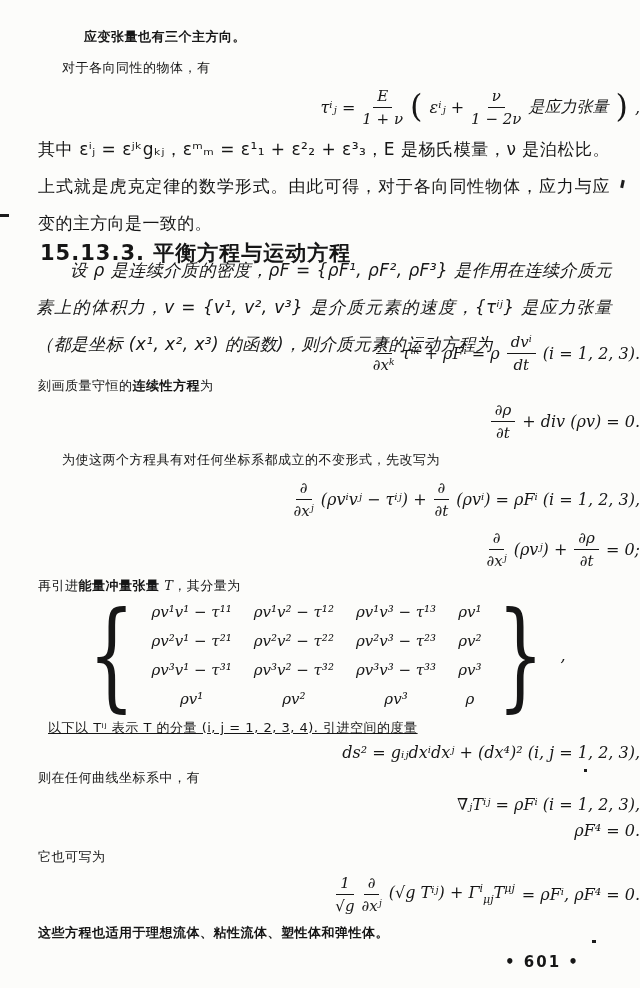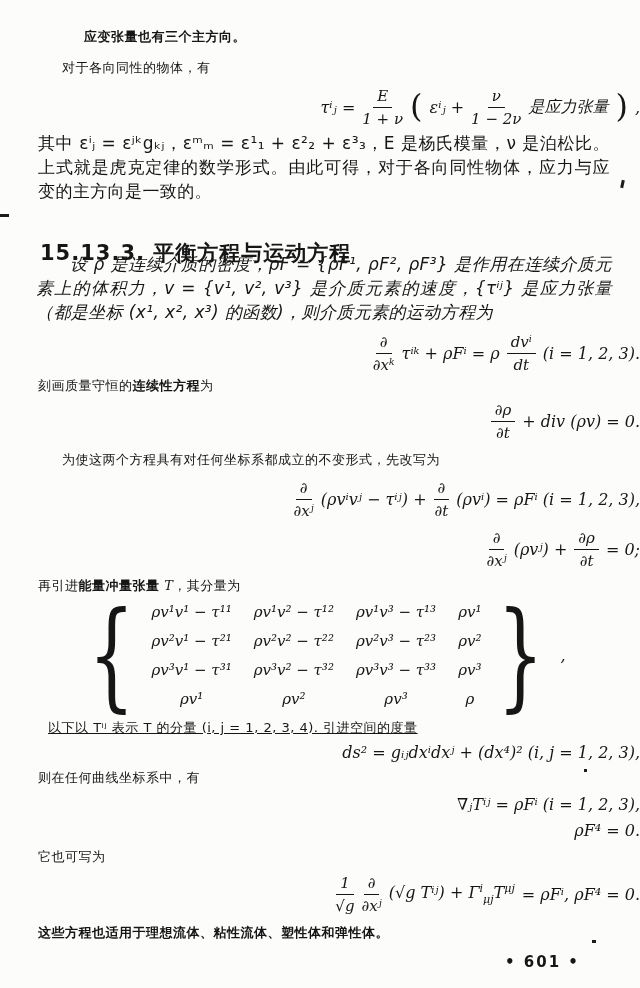--- a/index.html
+++ b/index.html
@@ -2,21 +2,21 @@
 <html><head>
 <meta charset="utf-8">
 <style>
   html,body { margin:0; padding:0; background:#e8e8e6; }
   .page {
     position:relative; width:640px; height:988px; margin:0 auto;
     background:#fcfcfa; color:#161616; overflow:hidden;
     font-family:"DejaVu Sans", sans-serif;
   }
   .cn { position:absolute; font-size:13px; letter-spacing:0.5px; line-height:23px; white-space:nowrap; }
-  .para { position:absolute; font-size:17px; letter-spacing:0.4px; line-height:24px; text-align:justify; white-space:normal; }
+  .para { position:absolute; font-size:17px; letter-spacing:0.4px; line-height:37px; text-align:justify; white-space:normal; }
   .b { font-weight:bold; }
   .it { font-family:"DejaVu Serif", serif; font-style:italic; }
   .heading { position:absolute; font-size:21px; font-weight:bold; letter-spacing:1px; white-space:nowrap;margin-top:29px; }
   .eq {
     position:absolute; left:0; width:640px;
     display:flex; justify-content:flex-end; align-items:center; gap:7px;
     font-family:"DejaVu Serif", serif; font-style:italic; font-size:16px; color:#161616;
   }
   .frac { display:inline-flex; flex-direction:column; align-items:center; font-size:15px; }
   .frac .num { padding:0 4px 2px; border-bottom:1.6px solid #161616; }

